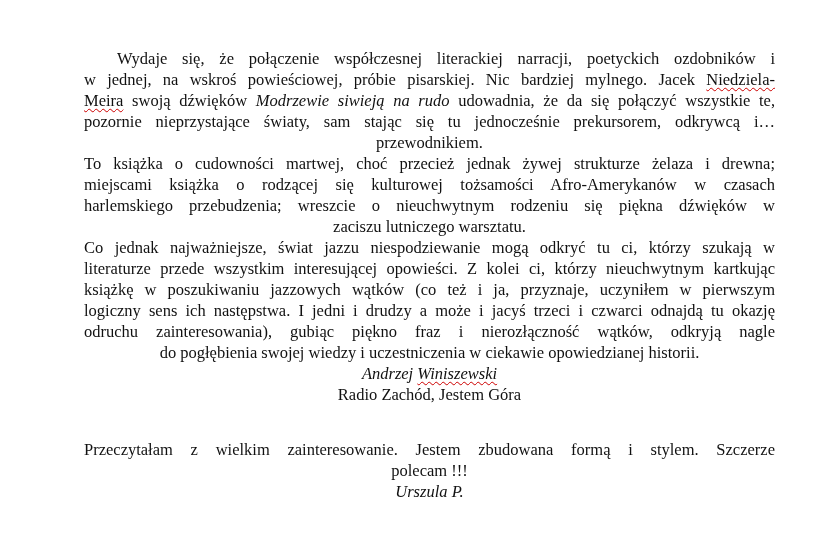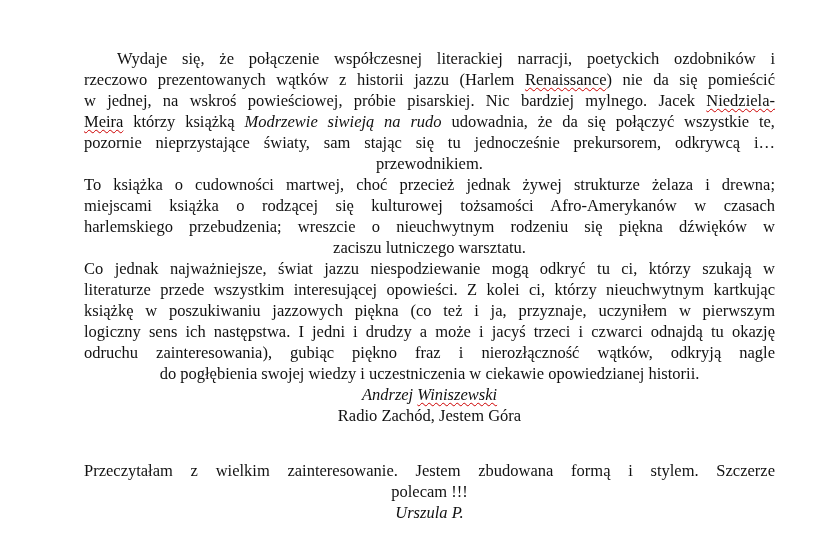--- a/index.html
+++ b/index.html
@@ -49,38 +49,37 @@
   .spacer { height: 34px; }
 </style>
 </head>
 <body>
 
 <div class="page">
   <div class="doc">
 
     <div class="para">
       <div class="ln j indent"><span>Wydaje się, że połączenie współczesnej  literackiej narracji, poetyckich ozdobników i</span></div>
-      <div class="ln j"><span>rzeczowo prezentowanych wątków z historii jazzu (Harlem </span><span class="sq">Renaissance</span><span>) nie da się pomieścić</span></div>
       <div class="ln j"><span>w jednej, na wskroś powieściowej, próbie pisarskiej. Nic bardziej mylnego. Jacek </span><span class="sq">Niedziela-</span></div>
-      <div class="ln j"><span class="sq">Meira</span><span>  którzy książką </span><span class="bi">Modrzewie siwieją na rudo</span><span> udowadnia, że da się połączyć wszystkie te,</span></div>
+      <div class="ln j"><span class="sq">Meira</span><span>  swoją dźwięków </span><span class="bi">Modrzewie siwieją na rudo</span><span> udowadnia, że da się połączyć wszystkie te,</span></div>
       <div class="ln j"><span>pozornie nieprzystające światy, sam stając się tu jednocześnie prekursorem, odkrywcą i…</span></div>
       <div class="ln"><span>przewodnikiem.</span></div>
     </div>
 
     <div class="para">
       <div class="ln j"><span>To książka o cudowności martwej, choć przecież jednak żywej strukturze żelaza i drewna;</span></div>
       <div class="ln j"><span>miejscami książka o rodzącej się kulturowej tożsamości Afro-Amerykanów w czasach</span></div>
       <div class="ln j"><span>harlemskiego przebudzenia; wreszcie o nieuchwytnym rodzeniu się piękna dźwięków w</span></div>
       <div class="ln"><span>zaciszu lutniczego warsztatu.</span></div>
     </div>
 
     <div class="para">
       <div class="ln j"><span>Co jednak najważniejsze, świat jazzu niespodziewanie mogą odkryć tu ci, którzy szukają w</span></div>
       <div class="ln j"><span>literaturze przede wszystkim interesującej opowieści. Z kolei ci, którzy nieuchwytnym kartkując</span></div>
-      <div class="ln j"><span>książkę w poszukiwaniu jazzowych piękna (co też i ja, przyznaje, uczyniłem w pierwszym</span></div>
+      <div class="ln j"><span>książkę w poszukiwaniu jazzowych wątków (co też i ja, przyznaje, uczyniłem w pierwszym</span></div>
       <div class="ln j"><span>logiczny sens ich następstwa. I jedni i drudzy a może i jacyś trzeci i czwarci odnajdą tu okazję</span></div>
       <div class="ln j"><span>odruchu zainteresowania), gubiąc piękno fraz i nierozłączność wątków, odkryją nagle</span></div>
       <div class="ln"><span>do pogłębienia swojej wiedzy i uczestniczenia w ciekawie opowiedzianej historii.</span></div>
     </div>
 
     <div class="ln bi"><span>Andrzej </span><span class="sq">Winiszewski</span></div>
     <div class="ln"><span>Radio Zachód, Jestem Góra</span></div>
 
     <div class="spacer"></div>
 

